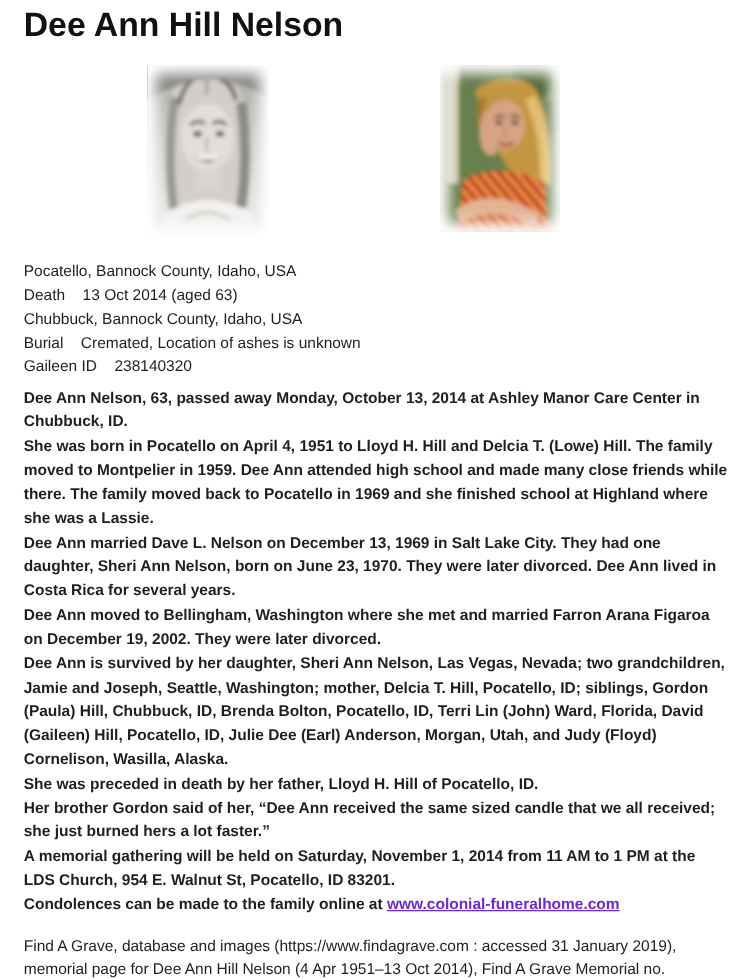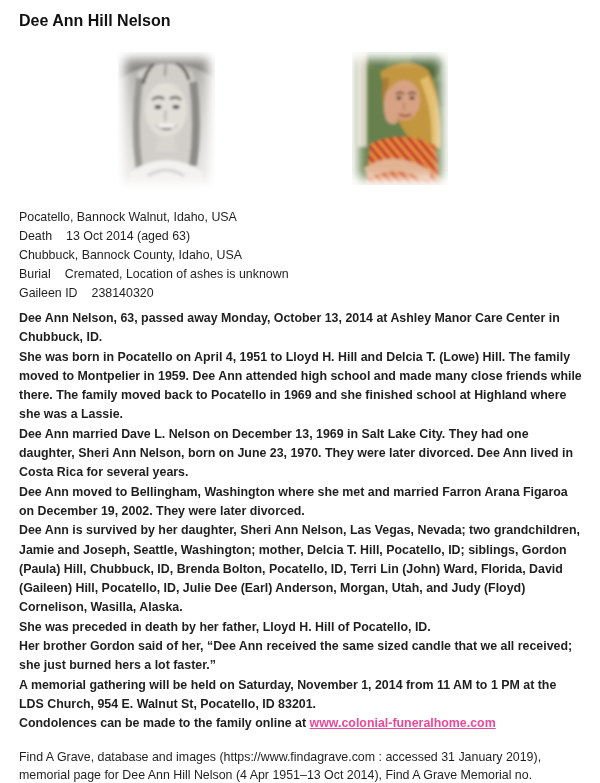--- a/index.html
+++ b/index.html
@@ -6,21 +6,21 @@
   body {
     width: 600px; height: 783px;
     background: #ffffff;
     font-family: "Liberation Sans", "DejaVu Sans", sans-serif;
     color: #1f1f1f;
     overflow: hidden;
   }
   .page { padding: 9px 18px 0 19px; }
 
   .title {
-    font-size: 16px; font-weight: bold; color: #111;
+    font-size: 27px; font-weight: bold; color: #111;
     margin: 0; line-height: 23px;
   }
 
   .photos { display: flex; margin-top: 20px; height: 140px; align-items: flex-start; }
   .photo { position: relative; margin: 0; padding: 0; }
   .photo-bw { margin-left: 99px; width: 97px; height: 138px; }
   .photo-color { margin-left: 137px; width: 96px; height: 133px; }
   .photo svg { display: block; }
   .photo-fade {
     position: absolute; top: 0; left: 0; right: 0; bottom: 0;
@@ -28,21 +28,21 @@
     pointer-events: none;
   }
 
   .facts { margin-top: 16px; font-size: 12.4px; line-height: 19px; }
   .fact-row { white-space: nowrap; }
   .fact-label { display: inline-block; margin-right: 14px; }
 
   .obituary { margin-top: 6px; font-size: 12.4px; line-height: 19.3px; }
   .obituary p { margin: 0; font-weight: bold; }
 
-  .link { color: #ec4899; text-decoration: underline; cursor: pointer; }
+  .link { color: #6d28d9; text-decoration: underline; cursor: pointer; }
 
   .citation {
     margin: 14px 0 0 0;
     font-size: 12.4px; line-height: 18.6px;
   }
 </style>
 </head>
 <body>
 
 <div class="page">
@@ -120,21 +120,21 @@
           <path d="M18 92 Q50 76 84 94 L88 133 H14 Z" fill="url(#st)"></path>
           <path d="M12 116 Q40 96 78 118 Q80 126 74 128 Q44 112 16 126 Z" fill="#e2b493"></path>
         </g>
       </svg>
       <div class="photo-fade"></div>
     </figure>
 
   </div>
 
   <div class="facts">
-    <div class="fact-row">Pocatello, Bannock Walnut, Idaho, USA</div>
+    <div class="fact-row">Pocatello, Bannock County, Idaho, USA</div>
     <div class="fact-row">
       <span class="fact-label">Death</span><span class="fact-value">13 Oct 2014 (aged 63)</span>
     </div>
     <div class="fact-row">Chubbuck, Bannock County, Idaho, USA</div>
     <div class="fact-row">
       <span class="fact-label">Burial</span><span class="fact-value">Cremated, Location of ashes is unknown</span>
     </div>
     <div class="fact-row">
       <span class="fact-label">Gaileen ID</span><span class="fact-value">238140320</span>
     </div>

